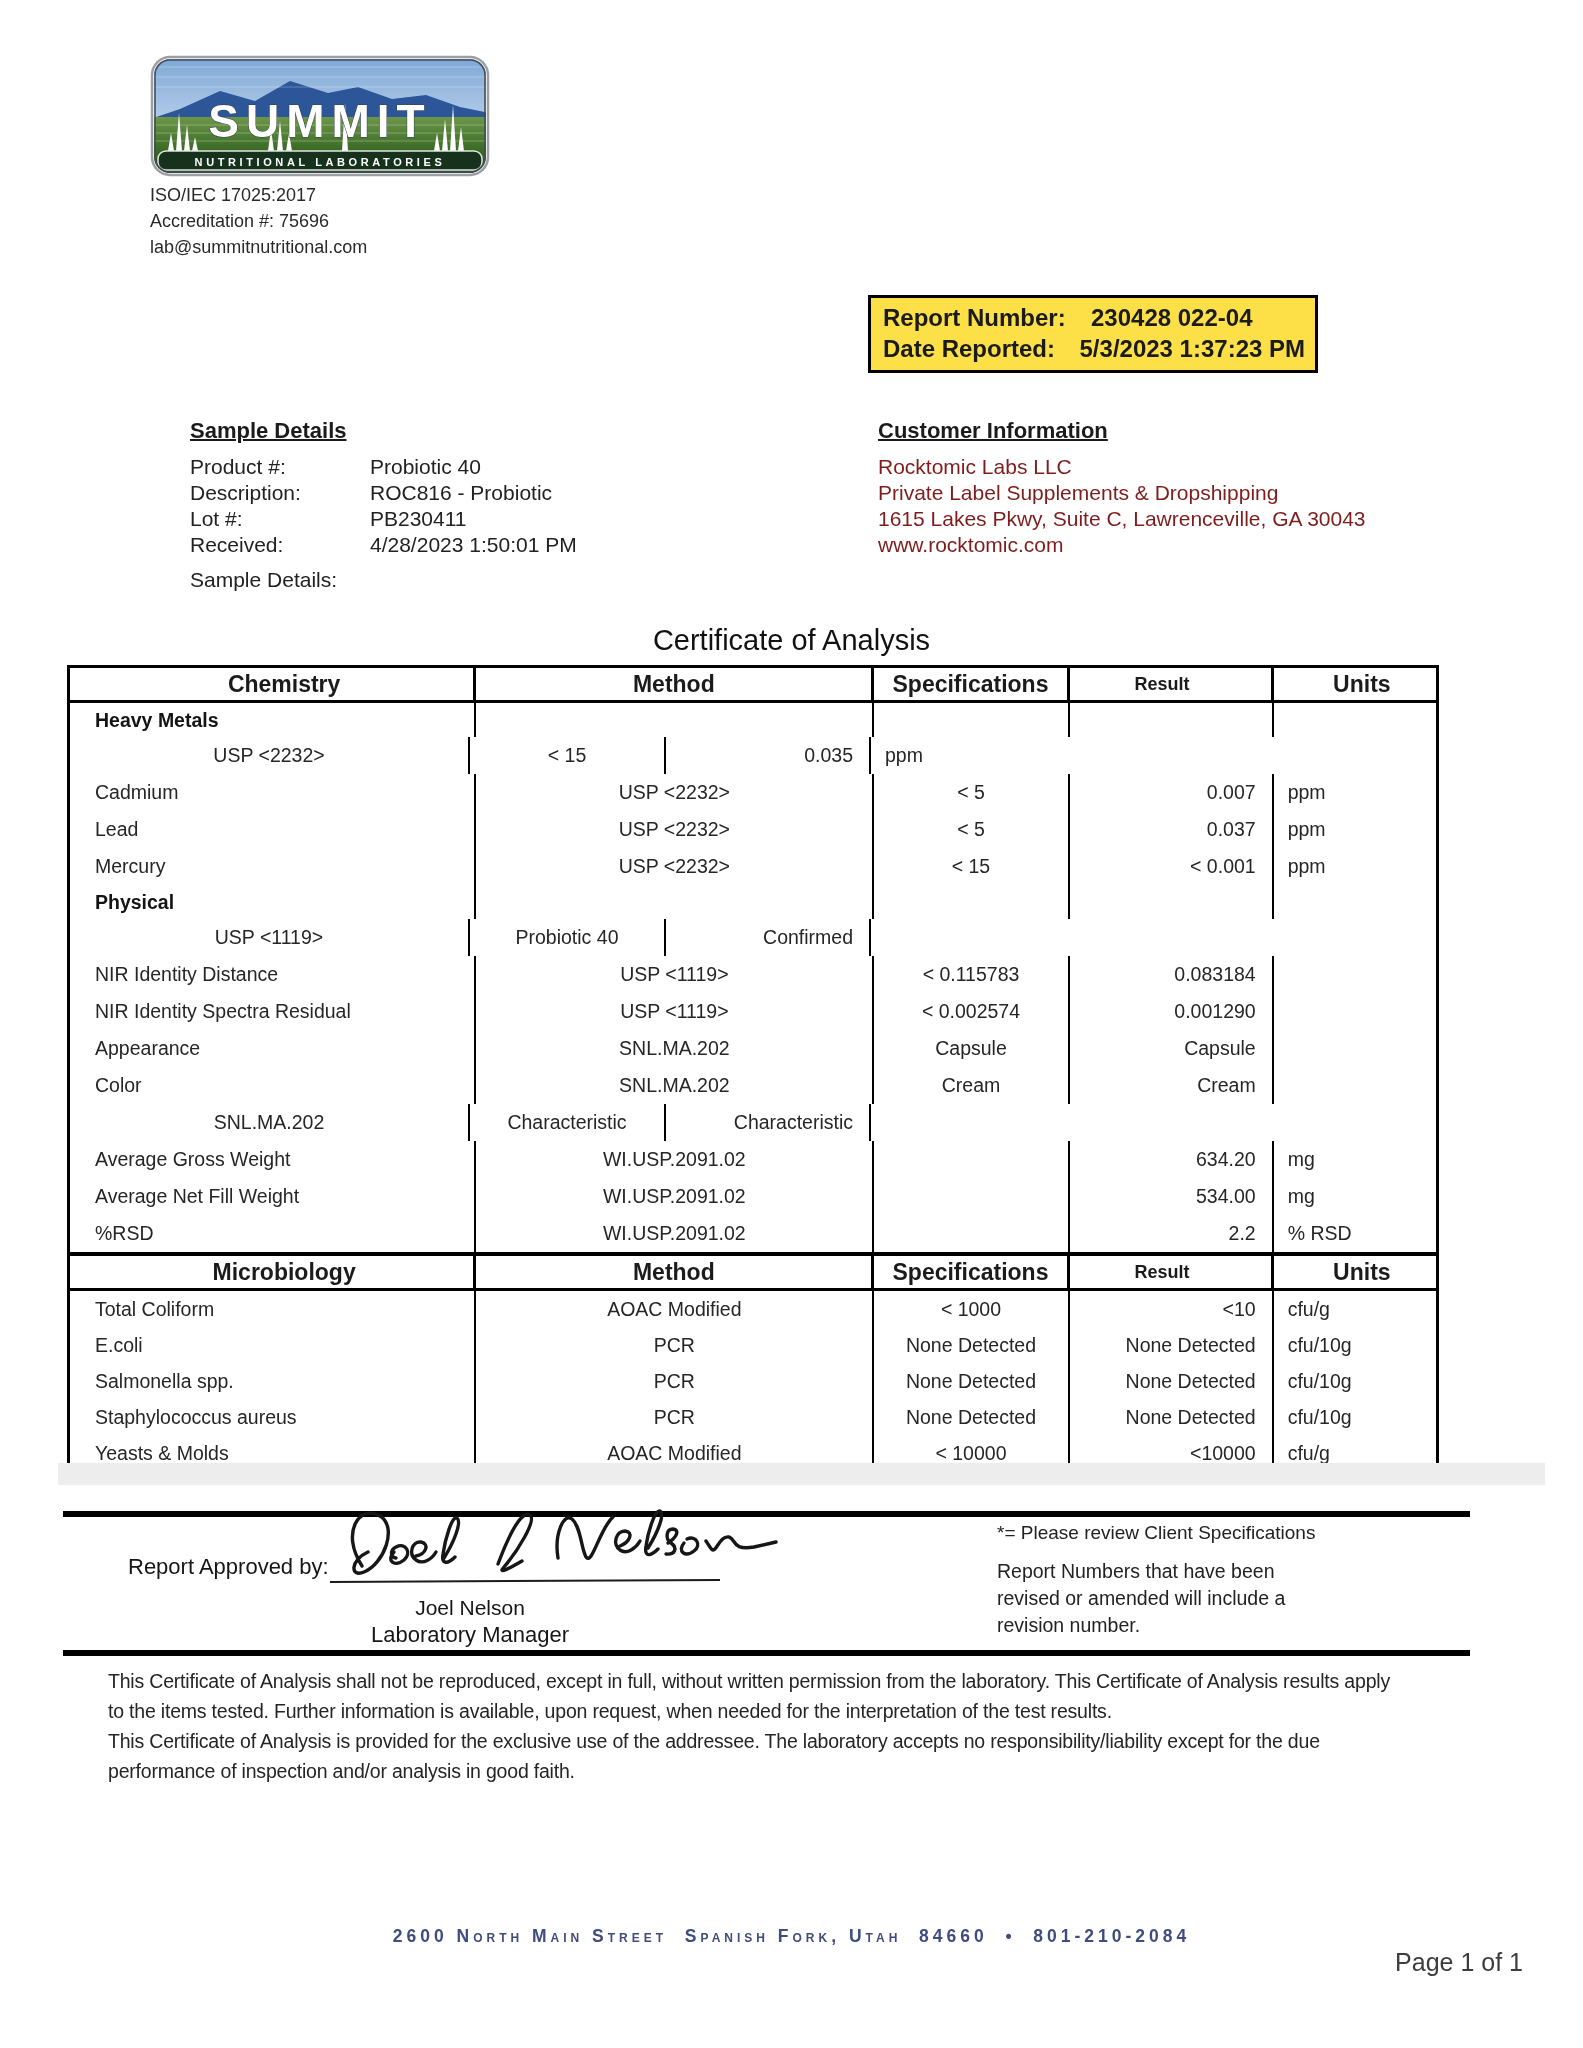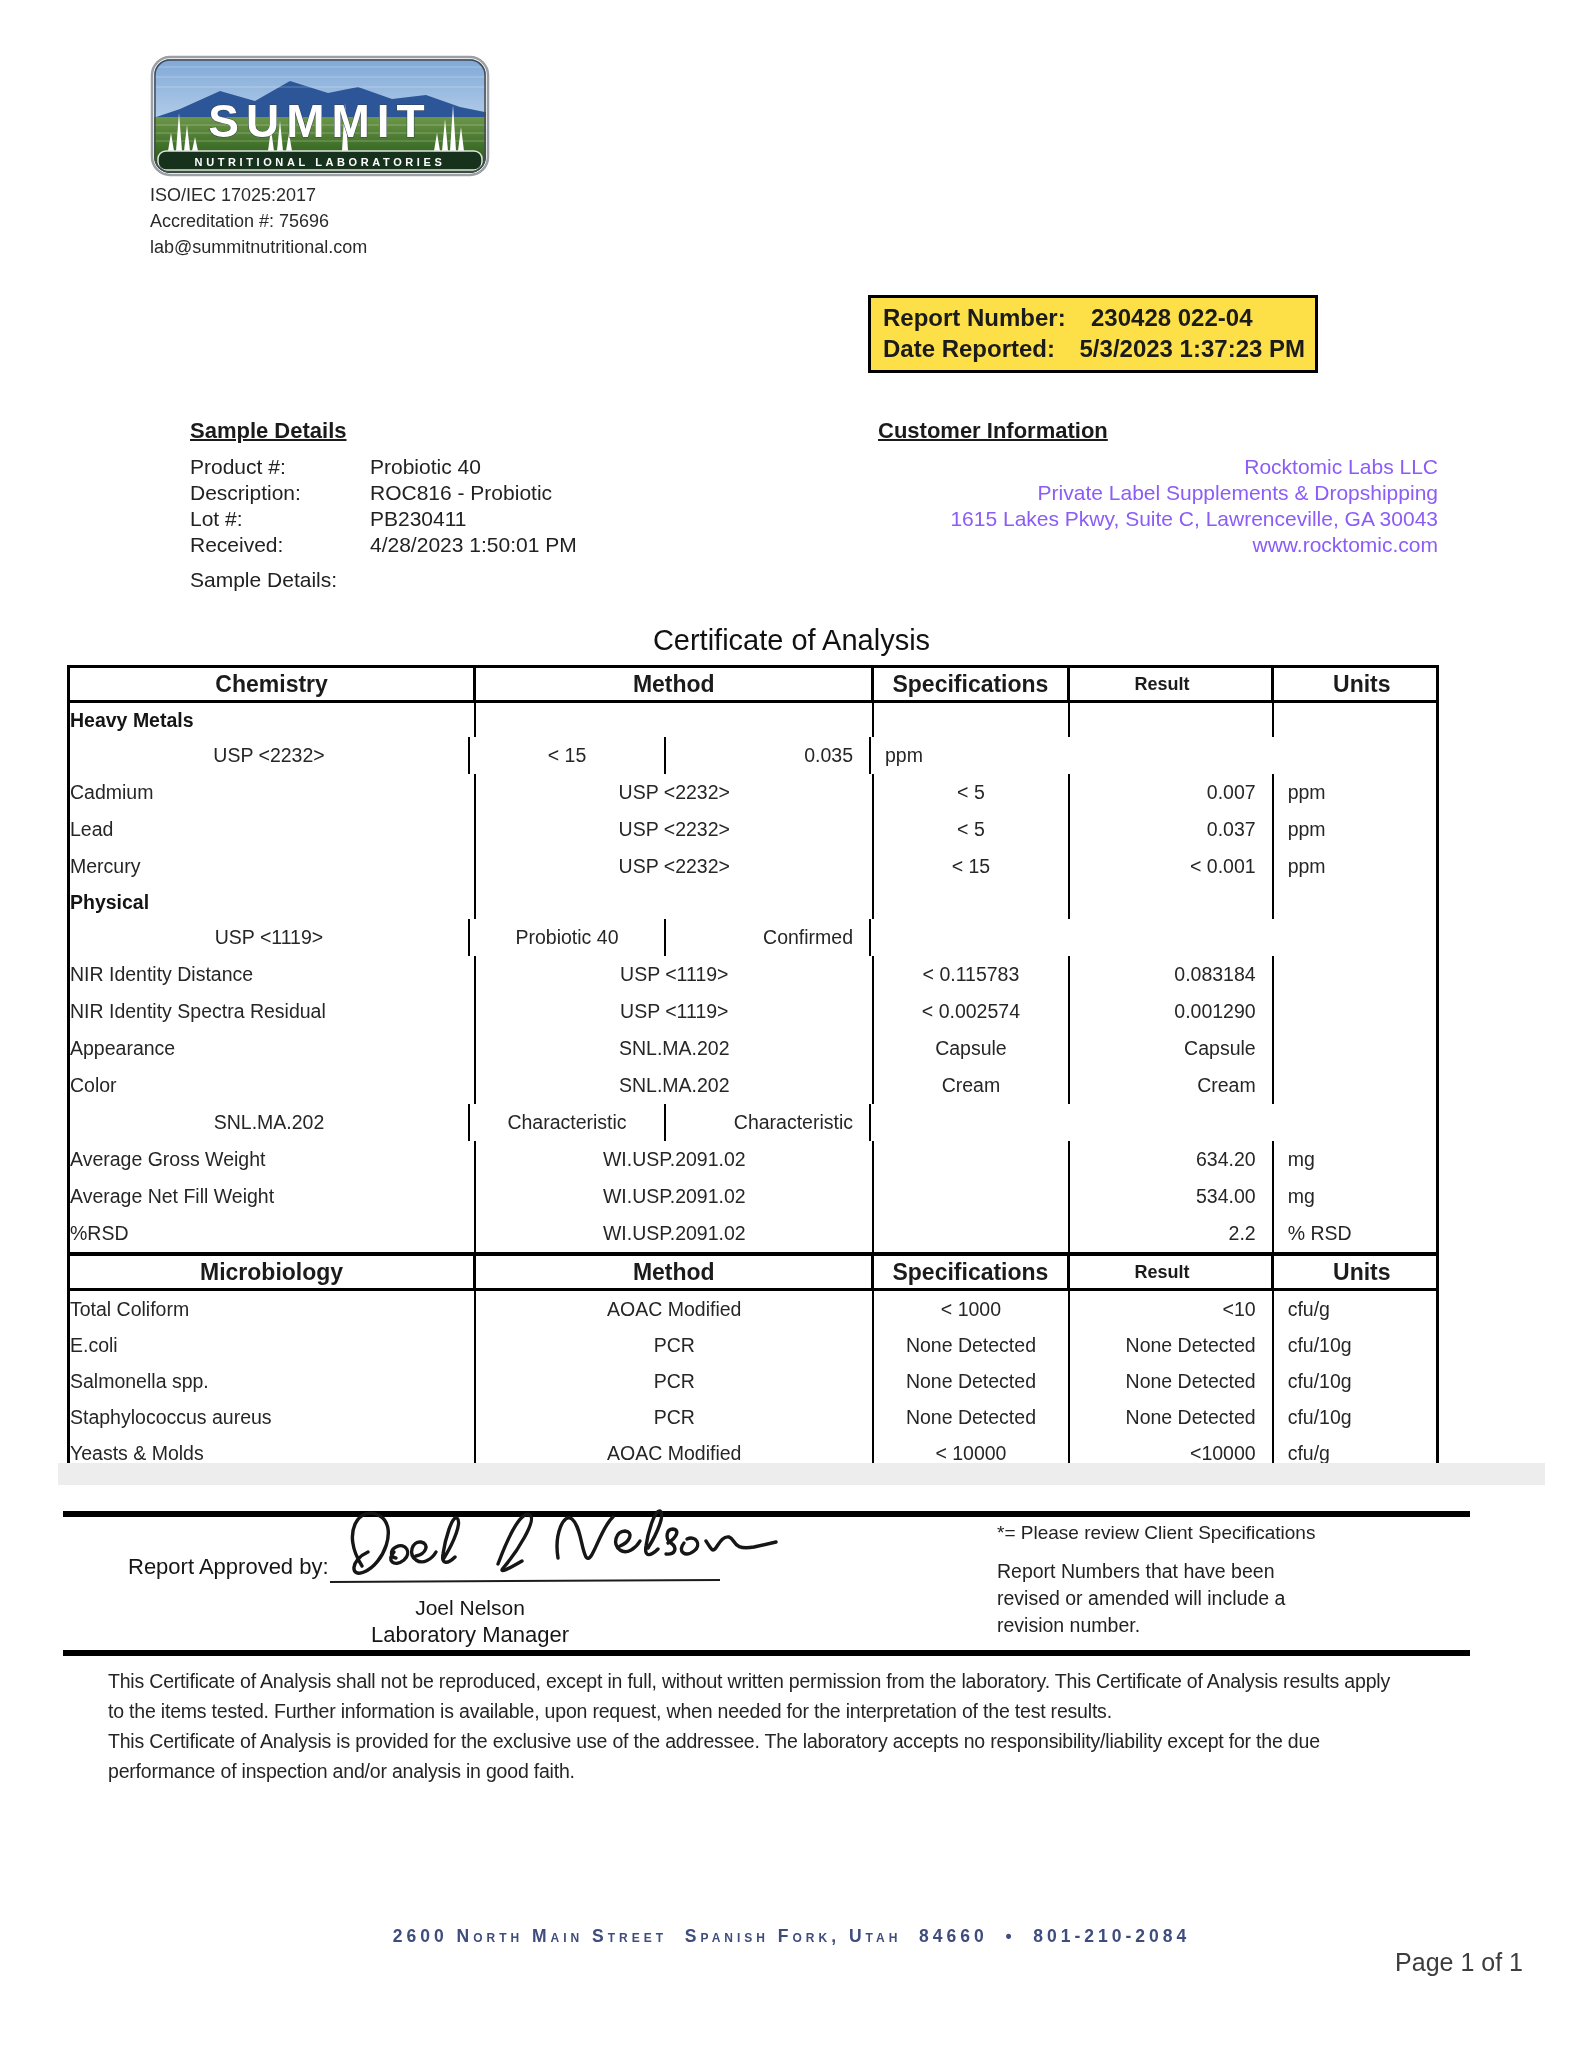--- a/index.html
+++ b/index.html
@@ -23,41 +23,41 @@
   .report-box .rvalue{font-weight:bold;font-size:24px;white-space:nowrap;}
 
   
   .blk-heading{font-weight:bold;font-size:22px;text-decoration:underline;text-decoration-thickness:2px;}
   .sample-details{left:190px;top:418px;width:560px;}
   .customer-info{left:878px;top:418px;width:560px;}
   .detail-rows{margin-top:10px;}
   .drow{display:flex;font-size:21px;line-height:26px;color:#222;}
   .dlabel{width:180px;}
   .dvalue{white-space:nowrap;}
-  .cline{font-size:21px;line-height:26px;color:#8b5cf6;white-space:nowrap;text-align:right;}
+  .cline{font-size:21px;line-height:26px;color:#7f1d1d;white-space:nowrap;}
   .extra-label{left:190px;top:568px;font-size:21px;color:#222;}
 
   
   .coa-title{left:0;top:624px;width:1583px;text-align:center;font-size:29px;color:#111;}
 
   
   .coa-table{
     left:67px;width:1372px;box-sizing:border-box;
     border:3px solid #000;background:#fff;
   }
   #chemistry-table{top:665px;}
   #microbiology-table{top:1253px;}
   .t-row{display:flex;align-items:center;}
   .t-head{height:32px;border-bottom:3px solid #000;}
   .t-cell{box-sizing:border-box;height:100%;display:flex;align-items:center;border-right:2px solid #000;}
   .t-cell:last-child{border-right:none;}
   .t-head .t-cell{border-right:3px solid #000;justify-content:center;font-weight:bold;font-size:23px;}
   .t-head .t-cell:last-child{border-right:none;}
   .t-head .c3{font-size:18px;}
-  .c0{width:408px;padding-left:0;justify-content:flex-start;}
+  .c0{width:408px;padding-left:25px;justify-content:flex-start;}
   .c1{width:400px;justify-content:center;}
   .c2{width:196px;justify-content:center;}
   .c3{width:205px;justify-content:flex-end;padding-right:16px;}
   .c4{width:163px;justify-content:flex-start;padding-left:14px;}
   .t-body-row{height:37px;font-size:19.5px;color:#262626;}
   #microbiology-table .t-body-row{height:36px;}
   .t-section-row{height:34px;}
   .t-section-row .c0{font-weight:bold;font-size:19.5px;color:#141414;}
 
   .gray-strip{left:58px;top:1463px;width:1487px;height:22px;background:#ededed;}

